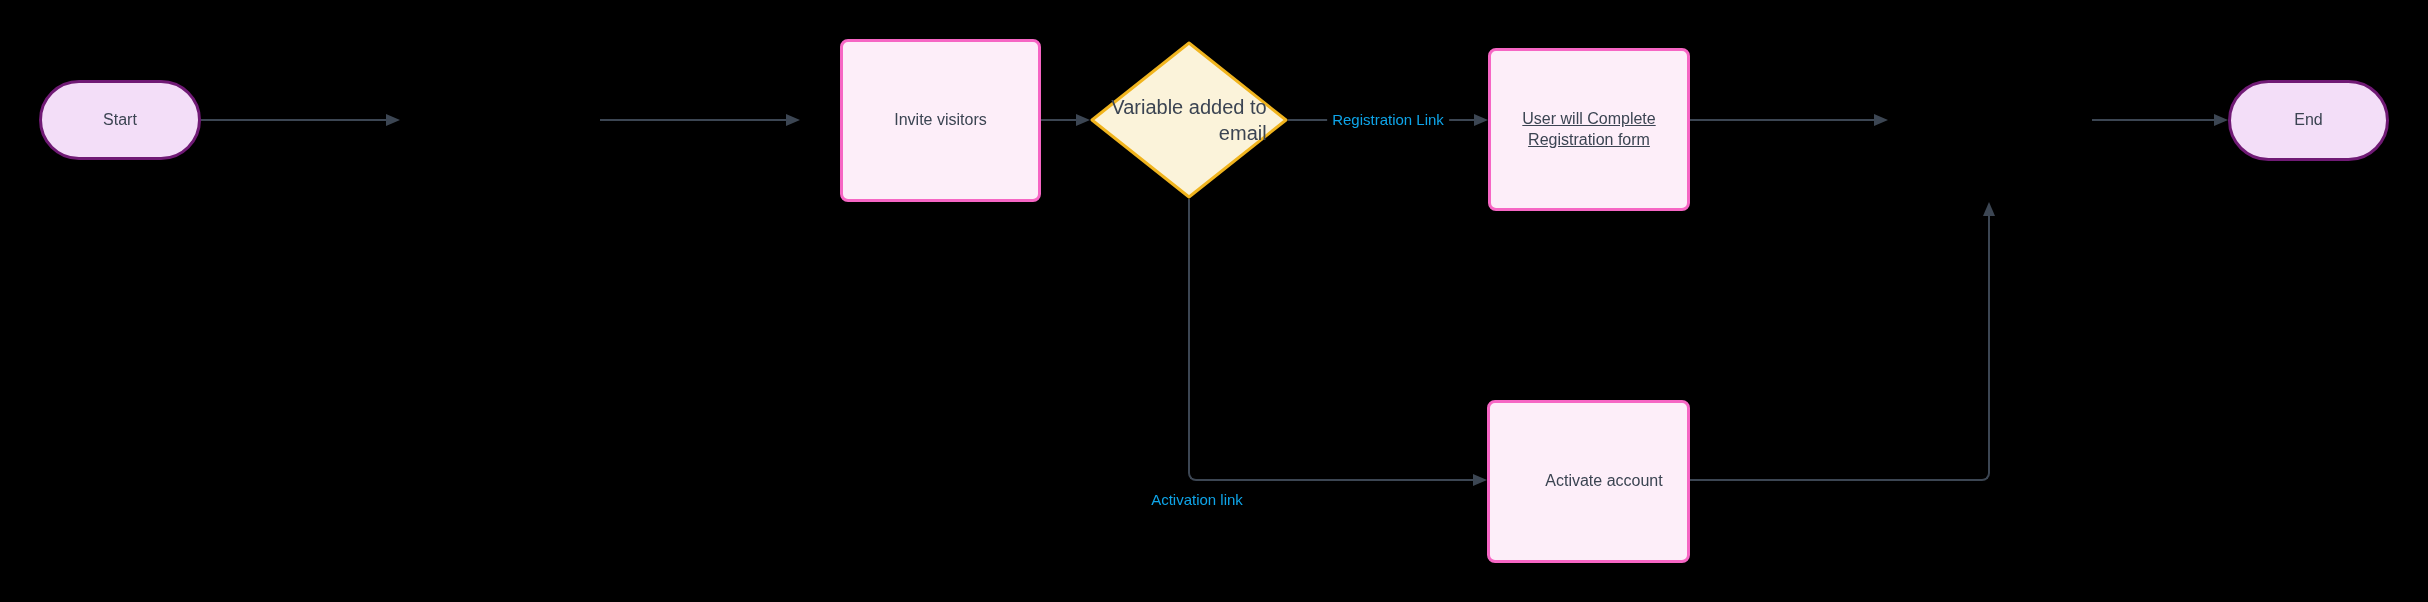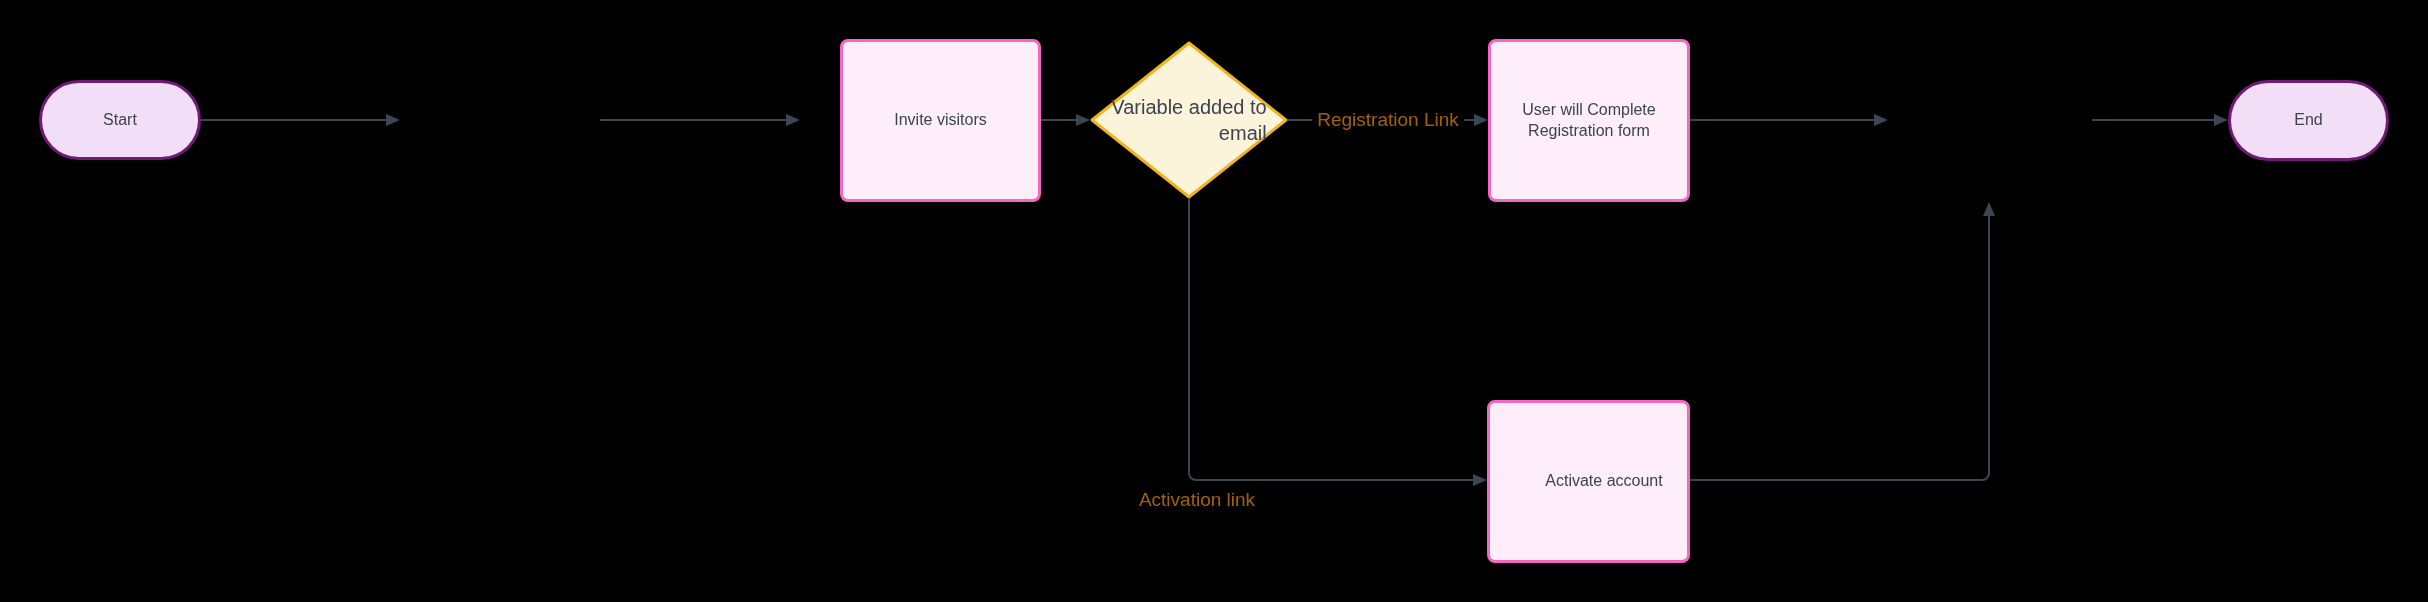--- a/index.html
+++ b/index.html
@@ -71,22 +71,22 @@
   .elbow-dr {
     position: absolute; box-sizing: border-box;
     border-right: 2px solid #3c4653;
     border-bottom: 2px solid #3c4653;
     border-bottom-right-radius: 8px;
   }
   .edge-label {
     position: absolute;
     transform: translate(-50%, -50%);
     background: #000000;
-    color: #a16207;
-    font-size: 19px;
+    color: #0ea5e9;
+    font-size: 15px;
     line-height: 1.2;
     padding: 1px 5px;
     white-space: nowrap;
   }
 </style>
 </head>
 <body>
 
 <div id="canvas">
 
@@ -142,21 +142,21 @@
   </div>
 
   <div class="diamond-wrap" style="left:1090px; top:41px; width:198px; height:158px;">
     <svg width="198" height="158" viewBox="0 0 198 158">
       <polygon points="99,2 196,79 99,156 2,79" fill="#fbf3da" stroke="#f0b41e" stroke-width="3" stroke-linejoin="round"></polygon>
     </svg>
     <div class="diamond-text">Variable added to
 email</div>
   </div>
 
-  <div class="node process" style="left:1488px; top:39px; width:202px; height:163px;">
+  <div class="node process" style="left:1488px; top:48px; width:202px; height:163px;text-decoration:underline;">
     <span>User will Complete
 Registration form</span>
   </div>
 
 
   <div class="node process" style="left:1487px; top:400px; width:203px; height:163px;padding-left:41px;">
     <span>Activate account</span>
   </div>
 
   <div class="node terminator" style="left:2228px; top:80px; width:161px; height:81px;">

